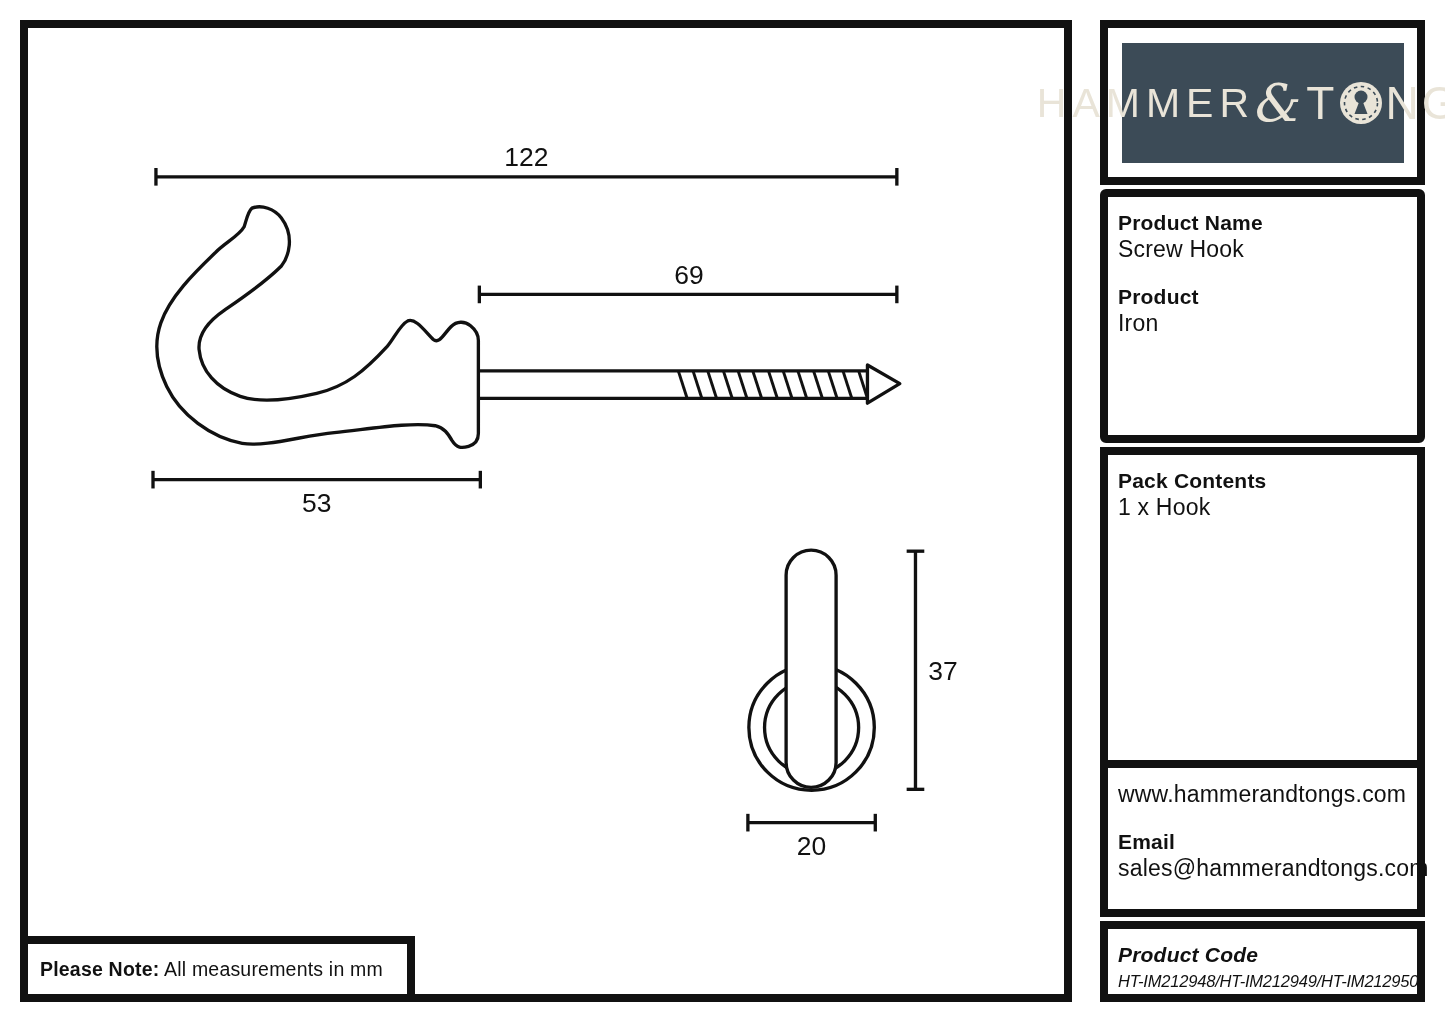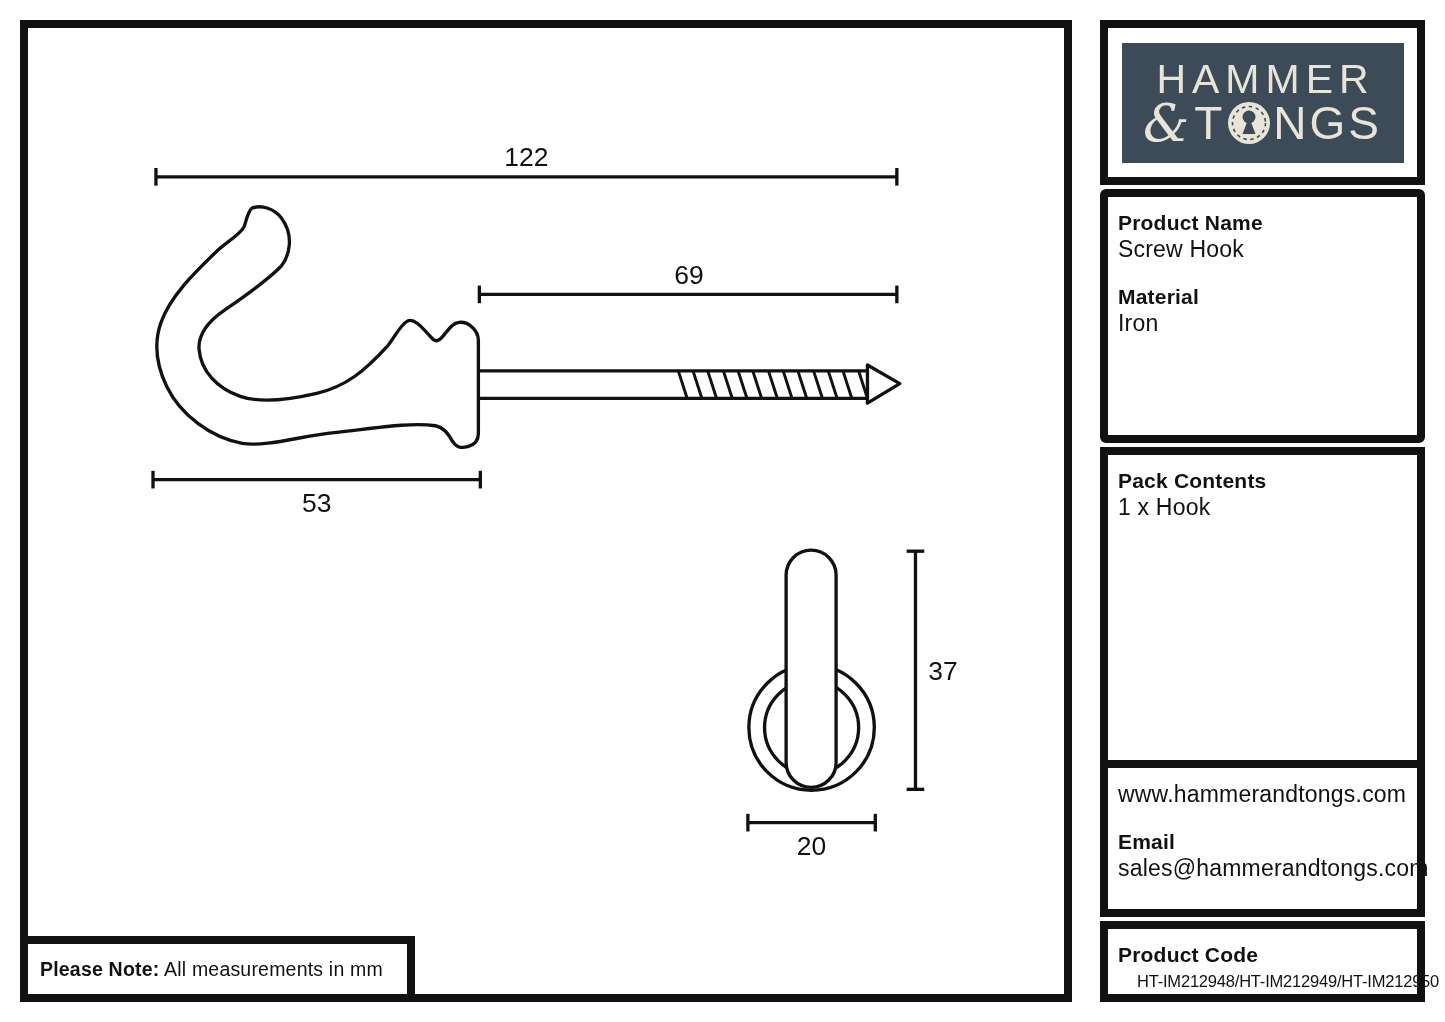--- a/index.html
+++ b/index.html
@@ -24,25 +24,25 @@
   .p-logo{top:20px;height:165px;}
   .p-product{top:189px;height:254px;border-radius:6px;}
   .p-pack{top:447px;height:332px;}
   .p-web{top:760px;height:157px;}
   .p-code{top:921px;height:81px;}
 
   .panel .inner{padding:13px 8px 0 10px;}
   .h{font-weight:bold;font-size:21px;line-height:26px;letter-spacing:0.2px;}
   .v{font-size:23px;line-height:26px;letter-spacing:0.2px;}
   .gap{height:22px;}
-  .code-value{font-size:16.5px;letter-spacing:-0.2px;line-height:26px;white-space:nowrap;margin-left:19px;}
+  .code-value{font-size:16.5px;letter-spacing:-0.2px;line-height:26px;white-space:nowrap;}
 
   
   .logo{margin:15px auto 0 auto;width:282px;height:120px;background:#3C4B57;
-    display:flex;flex-direction:column;align-items:center;justify-content:center;}
+    display:flex;flex-direction:row;align-items:center;justify-content:center;}
   .logo-l1{color:#E9E4D8;font-size:41px;letter-spacing:6px;line-height:40px;
     font-weight:400;text-indent:6px;}
   .logo-l2{color:#E9E4D8;font-size:46px;letter-spacing:3px;line-height:48px;
     font-weight:400;display:flex;align-items:center;}
   .logo-amp{font-family:"DejaVu Serif", serif;font-style:italic;font-size:52px;
     line-height:44px;margin-right:2px;}
   .keyhole{display:inline-block;width:44px;height:44px;margin:0 2px;vertical-align:middle;}
 </style>
 </head>
 <body>
@@ -166,21 +166,21 @@
         <span>NGS</span>
       </div>
     </div>
   </div>
 
   <div class="panel p-product">
     <div class="inner">
       <div class="h">Product Name</div>
       <div class="v">Screw Hook</div>
       <div class="gap"></div>
-      <div class="h">Material</div>
+      <div class="h">Product</div>
       <div class="v">Iron</div>
     </div>
   </div>
 
   <div class="panel p-pack">
     <div class="inner">
       <div class="h">Pack Contents</div>
       <div class="v">1 x Hook</div>
     </div>
   </div>
@@ -188,19 +188,19 @@
   <div class="panel p-web">
     <div class="inner">
       <div class="v">www.hammerandtongs.com</div>
       <div class="gap"></div>
       <div class="h">Email</div>
       <div class="v">sales@hammerandtongs.com</div>
     </div>
   </div>
 
   <div class="panel p-code">
-    <div class="inner" style="">
+    <div class="inner" style="font-style:italic;">
       <div class="h">Product Code</div>
       <div class="v code-value">HT-IM212948/HT-IM212949/HT-IM212950</div>
     </div>
   </div>
 
 </div>
 
 </body></html>

